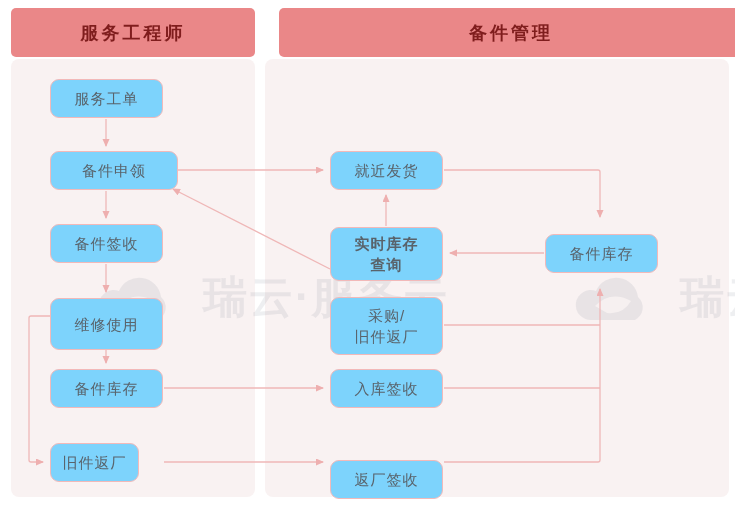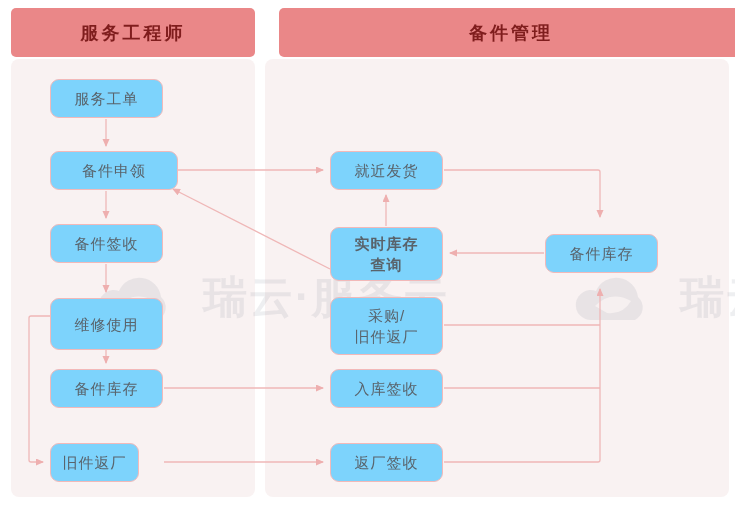--- a/index.html
+++ b/index.html
@@ -151,15 +151,15 @@
   <div class="node" style="left:50px; top:369px; width:113px; height:39px;">备件库存</div>
   <div class="node" style="left:50px; top:443px; width:89px; height:39px;">旧件返厂</div>
 
   <div class="node" style="left:330px; top:151px; width:113px; height:39px;">就近发货</div>
   <div class="node" style="left:330px; top:227px; width:113px; height:54px;font-weight:bold;">实时库存
 查询</div>
   <div class="node" style="left:545px; top:234px; width:113px; height:39px;">备件库存</div>
   <div class="node" style="left:330px; top:297px; width:113px; height:58px;">采购/
 旧件返厂</div>
   <div class="node" style="left:330px; top:369px; width:113px; height:39px;">入库签收</div>
-  <div class="node" style="left:330px; top:443px; width:113px; height:39px;">返厂签收</div>
+  <div class="node" style="left:330px; top:460px; width:113px; height:39px;">返厂签收</div>
 
 </div>
 
 </body></html>

